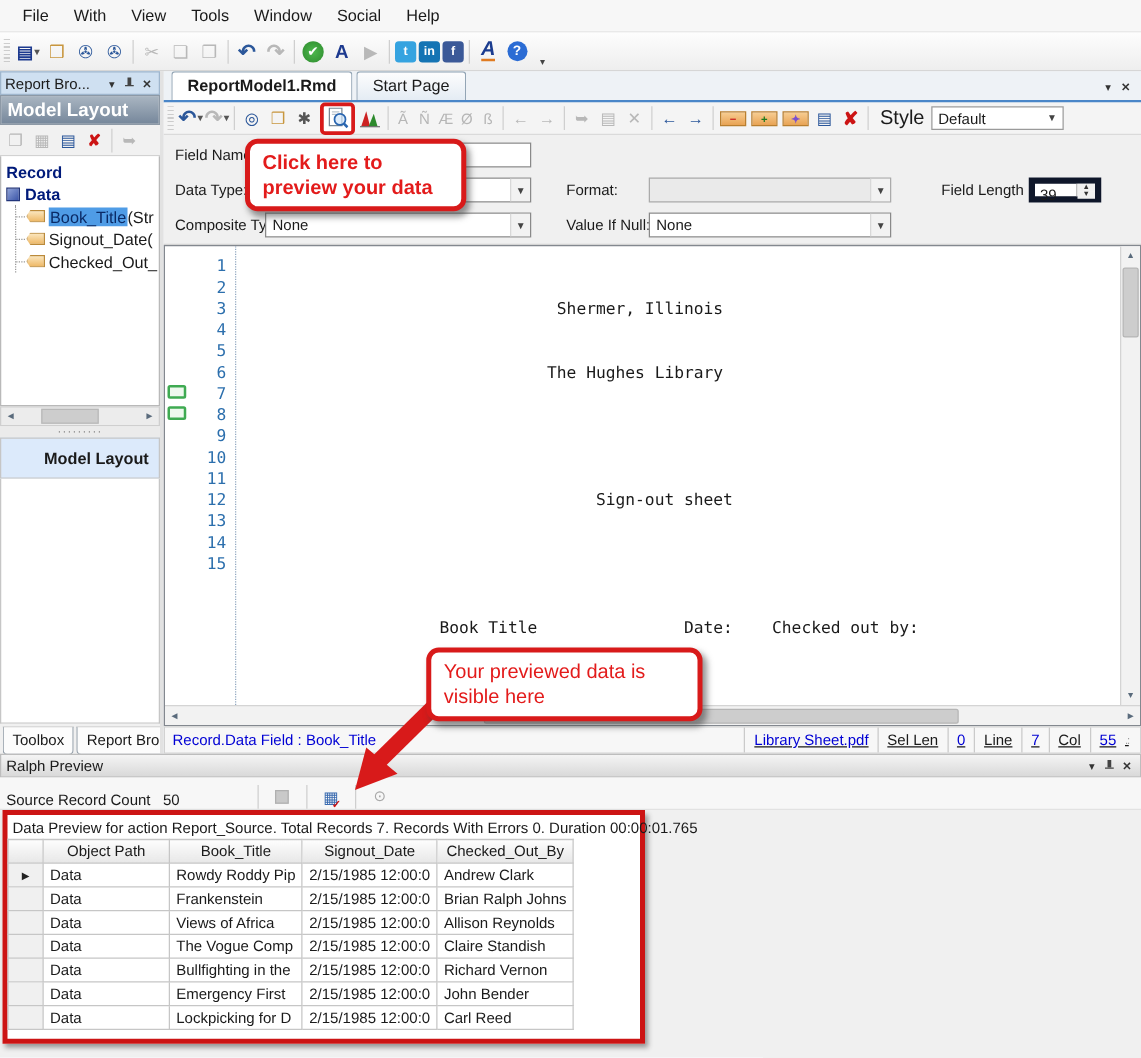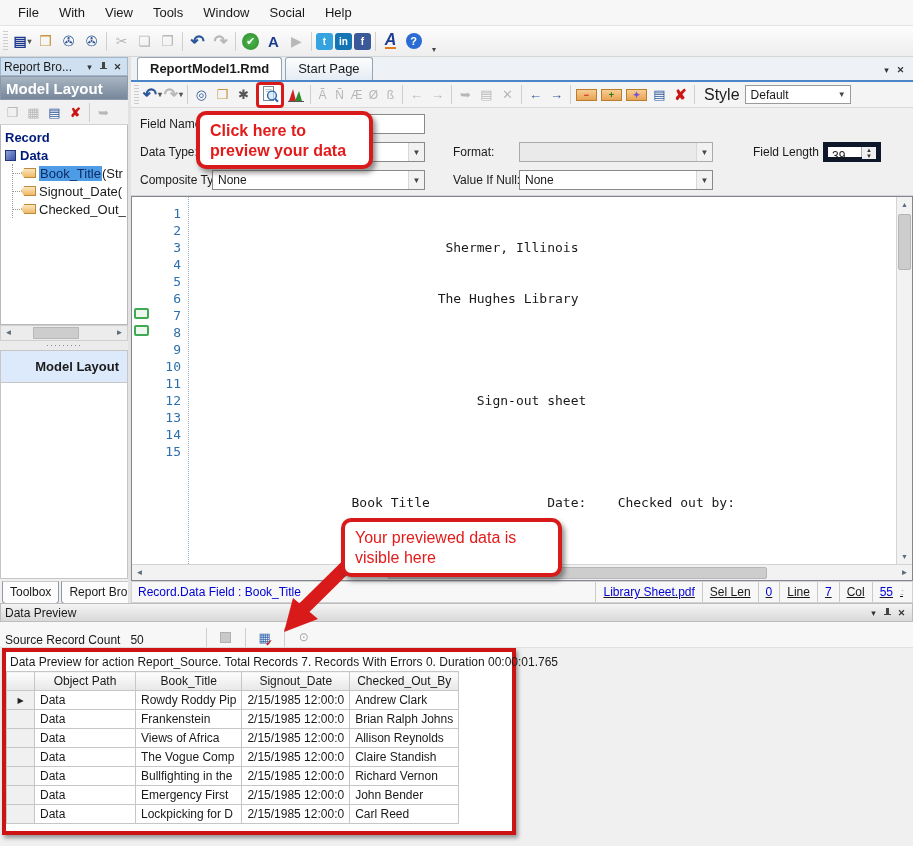--- a/index.html
+++ b/index.html
@@ -416,21 +416,21 @@
         <span class="scell blue-t">7</span>
         <span class="scell">Col</span>
         <span class="scell blue-t">55</span>
         <span class="sgrip">.:</span>
       </span>
     </div>
   </div>
 
   <div class="preview">
     <div class="pv-title">
-      <span class="t">Data Preview</span>
+      <span class="t">Ralph Preview</span>
       <span class="winbtn arr-down"></span>
       <span class="winbtn pin-i"></span>
       <span class="winbtn close-x"></span>
     </div>
     <div class="pv-countbar">
       <span>Source Record Count</span>
       <span class="cv">50</span>
       <span class="sep" style="margin-left:62px"></span>
       <span class="pvi">
           <span class="stop-sq"></span>

